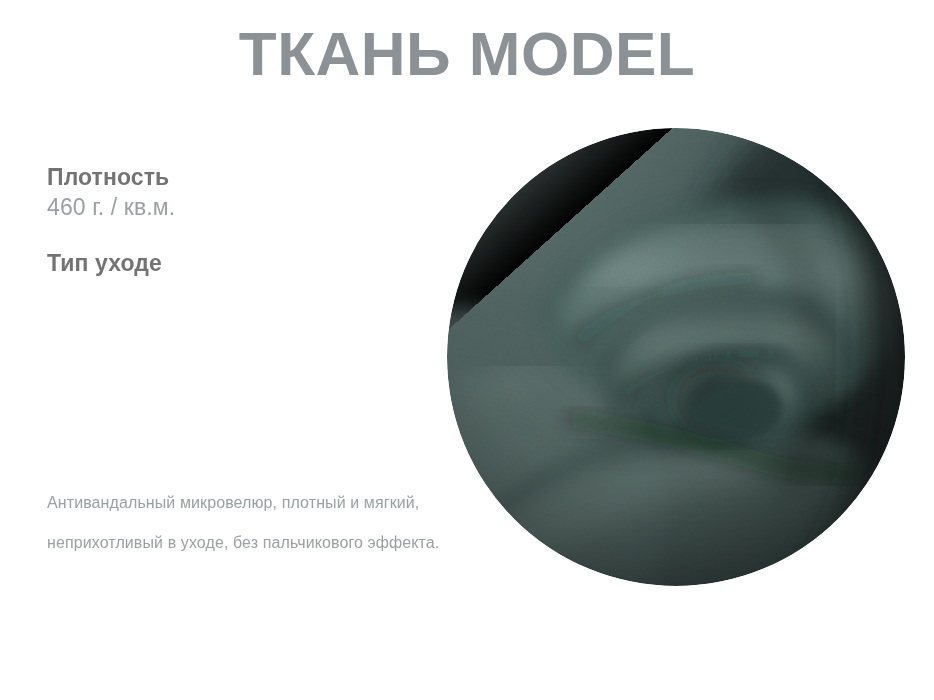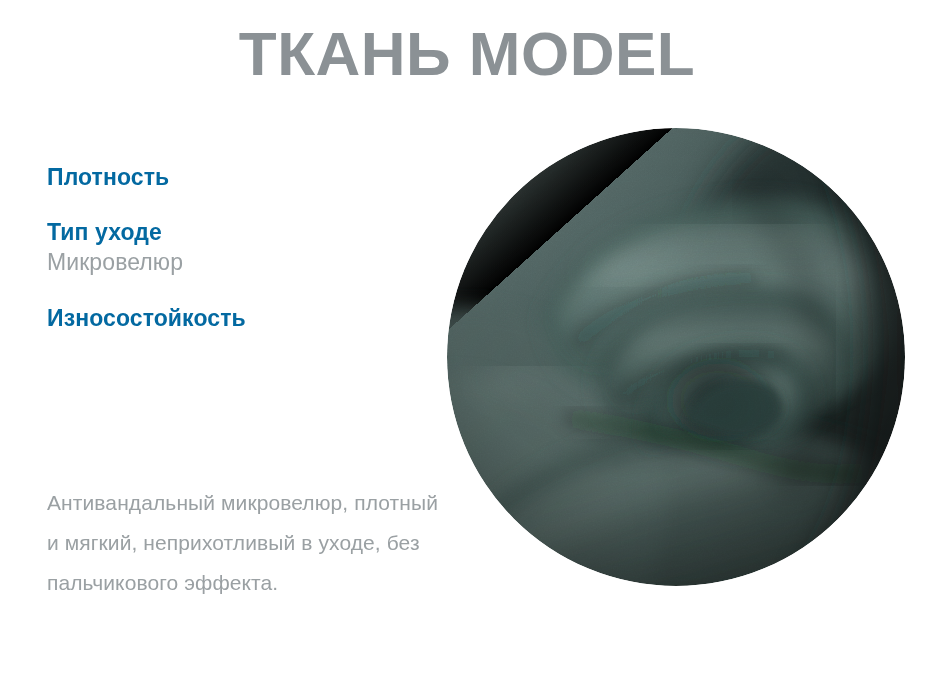--- a/index.html
+++ b/index.html
@@ -46,39 +46,39 @@
   }
 
   .spec-block {
     margin-bottom: 26px;
   }
 
   .spec-label {
     font-size: 23px;
     line-height: 29px;
     font-weight: 700;
-    color: #0369a1;
+    color: #737373;
     letter-spacing: 0.1px;
   }
 
   .spec-value {
     font-size: 23px;
     line-height: 31px;
     font-weight: 400;
     color: #9aa0a3;
     letter-spacing: 0.1px;
   }
 
   
   .description {
     position: absolute;
     left: 47px;
     top: 483px;
     width: 400px;
-    font-size: 21px;
+    font-size: 16px;
     line-height: 40px;
     font-weight: 400;
     color: #9aa0a3;
     letter-spacing: 0.1px;
   }
 
   
   .photo-wrap {
     position: absolute;
     left: 447px;
@@ -99,29 +99,28 @@
 <body>
 
 <div class="slide">
 
   <div class="title">ТКАНЬ MODEL</div>
 
   <div class="specs">
 
     <div class="spec-block">
       <div class="spec-label">Плотность</div>
+      <div class="spec-value">460 г. / кв.м.</div>
     </div>
 
     <div class="spec-block">
       <div class="spec-label">Тип уходе</div>
-      <div class="spec-value">Микровелюр</div>
     </div>
 
     <div class="spec-block">
-      <div class="spec-label">Износостойкость</div>
     </div>
 
   </div>
 
   <div class="description">Антивандальный микровелюр, плотный и мягкий, неприхотливый в уходе, без пальчикового эффекта.</div>
 
   <div class="photo-wrap">
     <svg class="photo-svg" viewBox="0 0 458 458" xmlns="http://www.w3.org/2000/svg">
       <defs>
 

